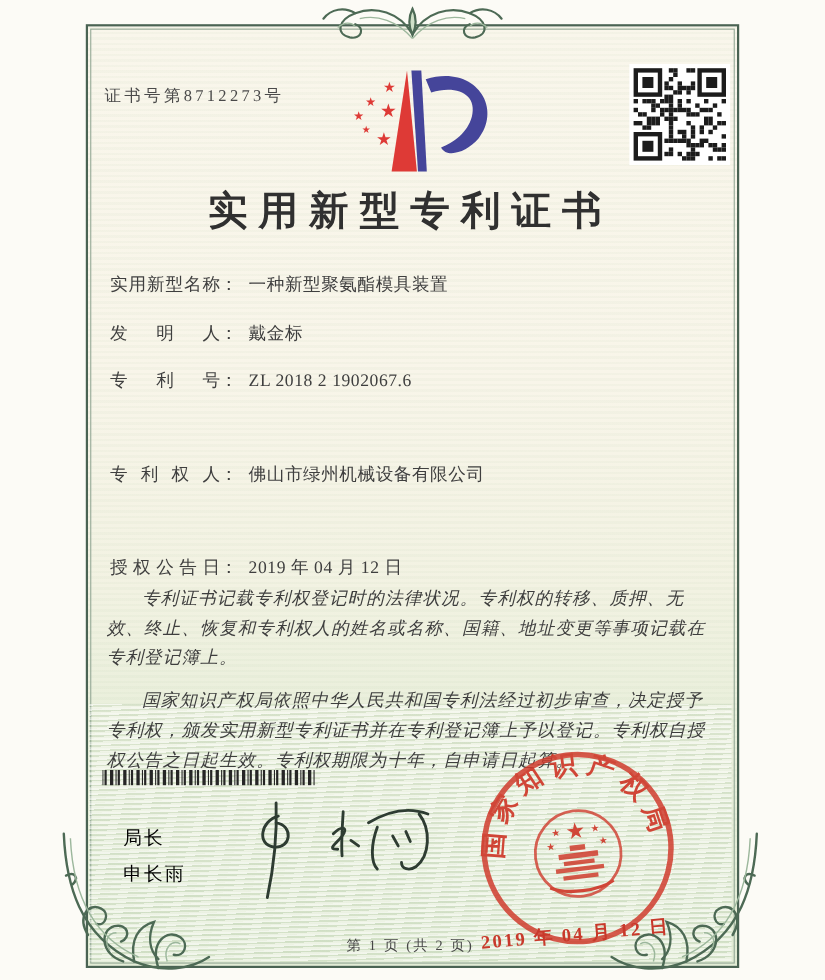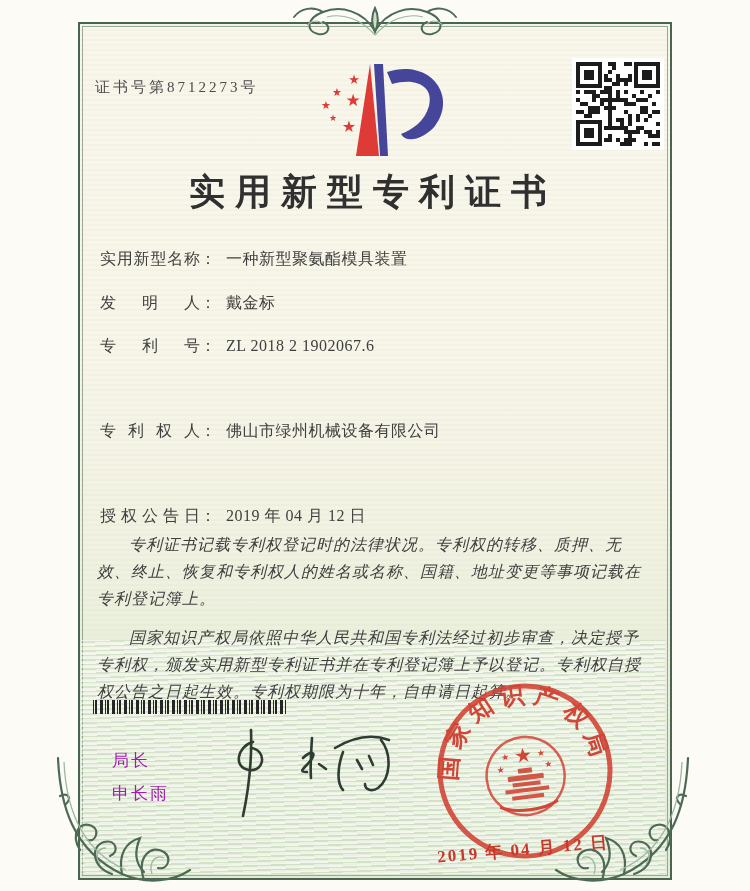--- a/index.html
+++ b/index.html
@@ -35,22 +35,22 @@
   .colon{margin-right:10px;}
   .val{letter-spacing:.5px;}
   .val2{display:inline-block;white-space:normal;width:430px;vertical-align:top;line-height:25px;letter-spacing:.5px;}
   .pair2{position:absolute;left:285px;top:0;}
   .paras{position:absolute;left:97px;top:531px;width:557px;}
   .para{
     font-size:16px;line-height:27px;font-style:italic;color:#3e3e3e;
     text-indent:2em;margin:0 0 12px 0;letter-spacing:1px;
   }
   .barcode{position:absolute;left:93px;top:700px;width:196px;height:14px;}
-  .director{position:absolute;left:112px;top:745px;font-family:Liberation Mono, monospace;
-    font-size:17px;color:#a21caf;letter-spacing:2px;line-height:33px;}
+  .director{position:absolute;left:112px;top:745px;font-family:Liberation Serif, serif;
+    font-size:17px;color:#000000;letter-spacing:2px;line-height:33px;}
   .signature{position:absolute;left:213px;top:726px;width:190px;height:95px;}
   .seal{position:absolute;left:430px;top:676px;width:190px;height:190px;transform:rotate(-7deg);opacity:.93;}
   .sealdate{
     position:absolute;left:437px;top:838px;font-size:17px;color:#c8392b;
     letter-spacing:2px;transform:rotate(-5deg);font-weight:600;white-space:nowrap;
   }
   .footer{position:absolute;left:78px;top:851px;width:590px;text-align:center;font-size:13px;letter-spacing:2px;color:#474747;}
   .ornament-top{position:absolute;left:273px;top:1px;width:204px;height:44px;}
   .flourish{position:absolute;width:150px;height:140px;}
   .flourish.bl{left:48px;top:752px;}
@@ -390,14 +390,15 @@
       <path d="M74,122 C70,102 78,90 92,86 C86,100 88,112 96,120"></path>
       <path d="M12,44 C20,40 24,46 18,52"></path>
     </g>
     <g fill="none" stroke="#9cb79c" stroke-width="1.3">
       <path d="M16,10 C18,54 32,98 78,118"></path>
       <path d="M52,112 C46,104 50,96 58,96"></path>
       <path d="M104,122 C100,110 108,102 116,106"></path>
     </g>
   </svg>
 
+  <div class="footer">第 1 页 (共 2 页)</div>
 
 </div>
 
 </body></html>

